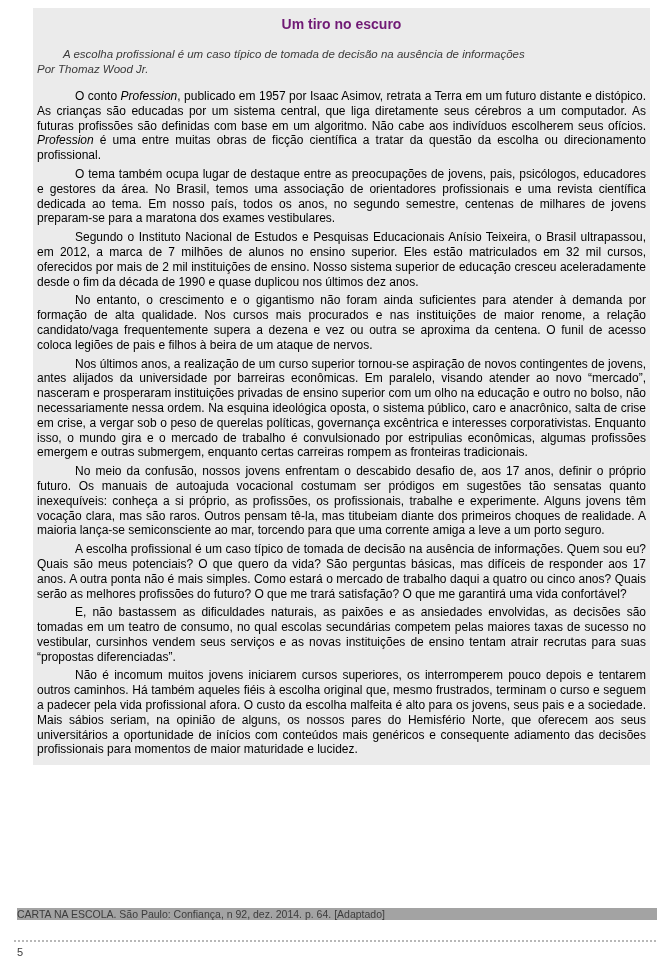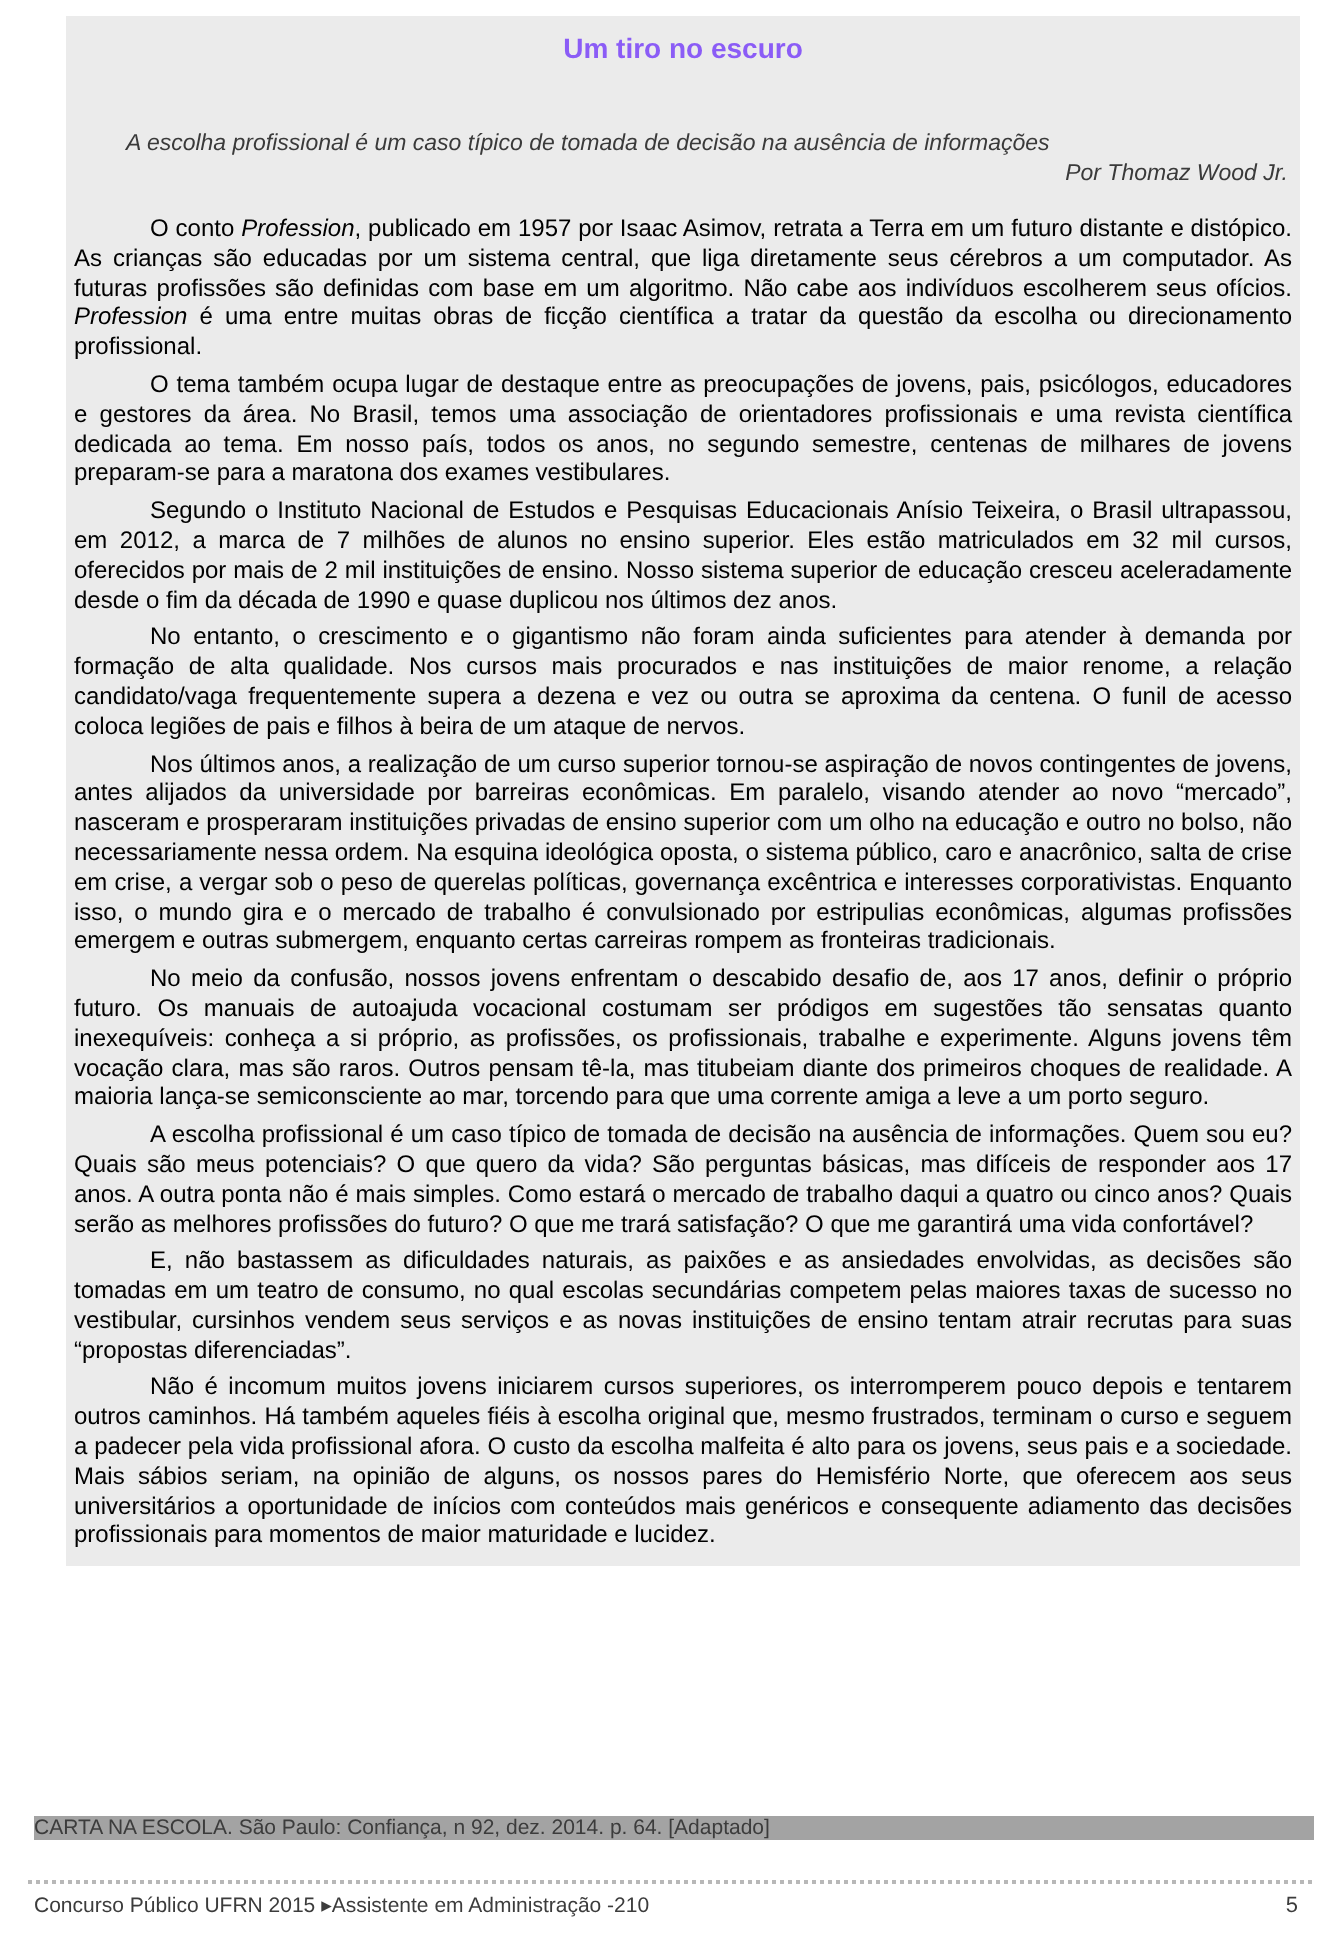--- a/index.html
+++ b/index.html
@@ -18,33 +18,33 @@
     left: 33px; top: 8px;
     width: 617px;
     background: #ebebeb;
     padding: 6px 4px 8px 4px;
   }
 
   .title {
     font-size: 14px;
     font-weight: bold;
     text-align: center;
-    color: #8b5cf6;
-    margin: 2px 0 34px 0;
+    color: #701a75;
+    margin: 2px 0 16px 0;
   }
   .subtitle {
     font-style: italic;
     font-size: 11.5px;
     margin: 0 0 3px 26px;
     color: #3a3a3a;
   }
   .byline {
     font-style: italic;
     font-size: 11.5px;
-    text-align: right;
+    text-align: left;
     margin: 0 2px 14px 0;
     color: #3a3a3a;
   }
   .article-body p.para {
     font-size: 12px;
     line-height: 14.8px;
     text-align: justify;
     text-indent: 38px;
     margin: 0 0 4px 0;
     color: #000000;
@@ -102,17 +102,16 @@
         <p class="para"><span>E, não bastassem as dificuldades naturais, as paixões e as ansiedades envolvidas, as decisões são tomadas em um teatro de consumo, no qual escolas secundárias competem pelas maiores taxas de sucesso no vestibular, cursinhos vendem seus serviços e as novas instituições de ensino tentam atrair recrutas para suas “propostas diferenciadas”.</span></p>
         <p class="para"><span>Não é incomum muitos jovens iniciarem cursos superiores, os interromperem pouco depois e tentarem outros caminhos. Há também aqueles fiéis à escolha original que, mesmo frustrados, terminam o curso e seguem a padecer pela vida profissional afora. O custo da escolha malfeita é alto para os jovens, seus pais e a sociedade. Mais sábios seriam, na opinião de alguns, os nossos pares do Hemisfério Norte, que oferecem aos seus universitários a oportunidade de inícios com conteúdos mais genéricos e consequente adiamento das decisões profissionais para momentos de maior maturidade e lucidez.</span></p>
       </div>
   </div>
 
   <div class="citation">CARTA NA ESCOLA. São Paulo: Confiança, n 92, dez. 2014. p. 64. [Adaptado]</div>
 
   <div class="footer-sep"></div>
 
   <div class="footer-row">
-    <span>Concurso Público UFRN 2015 ▸Assistente em Administração -210</span>
     <span class="pageno">5</span>
   </div>
 
 </div>
 
 </body></html>

